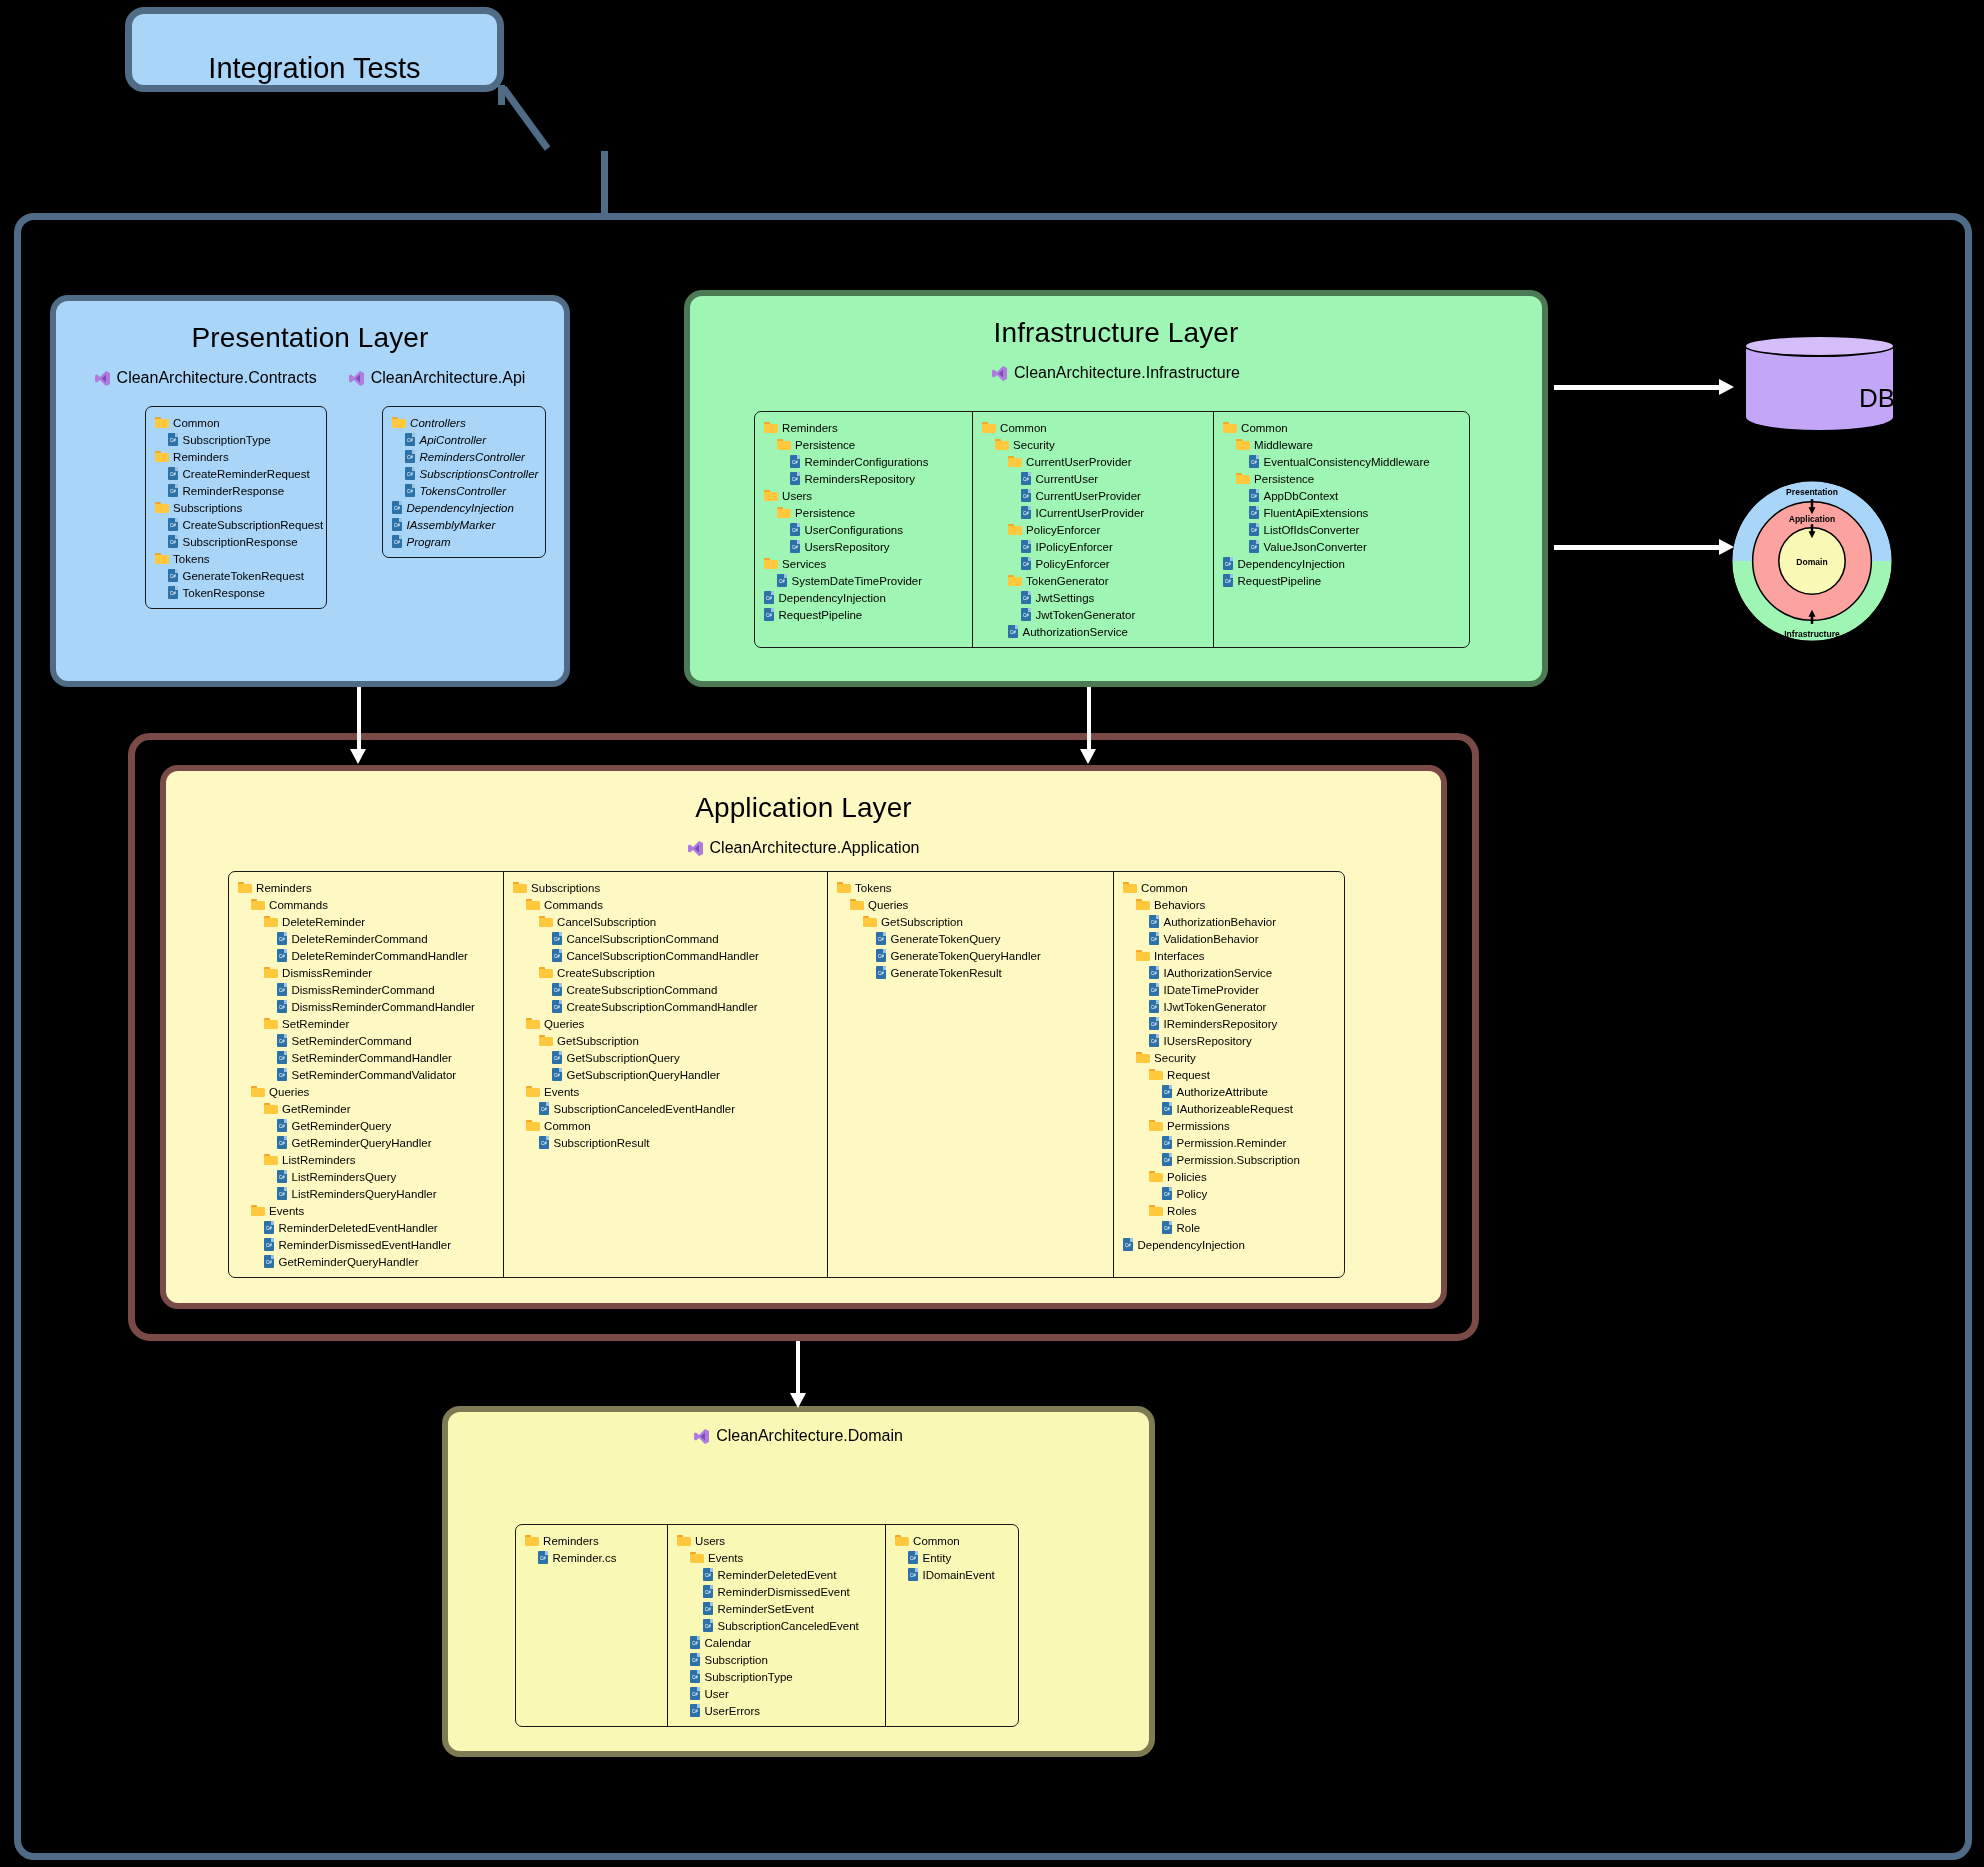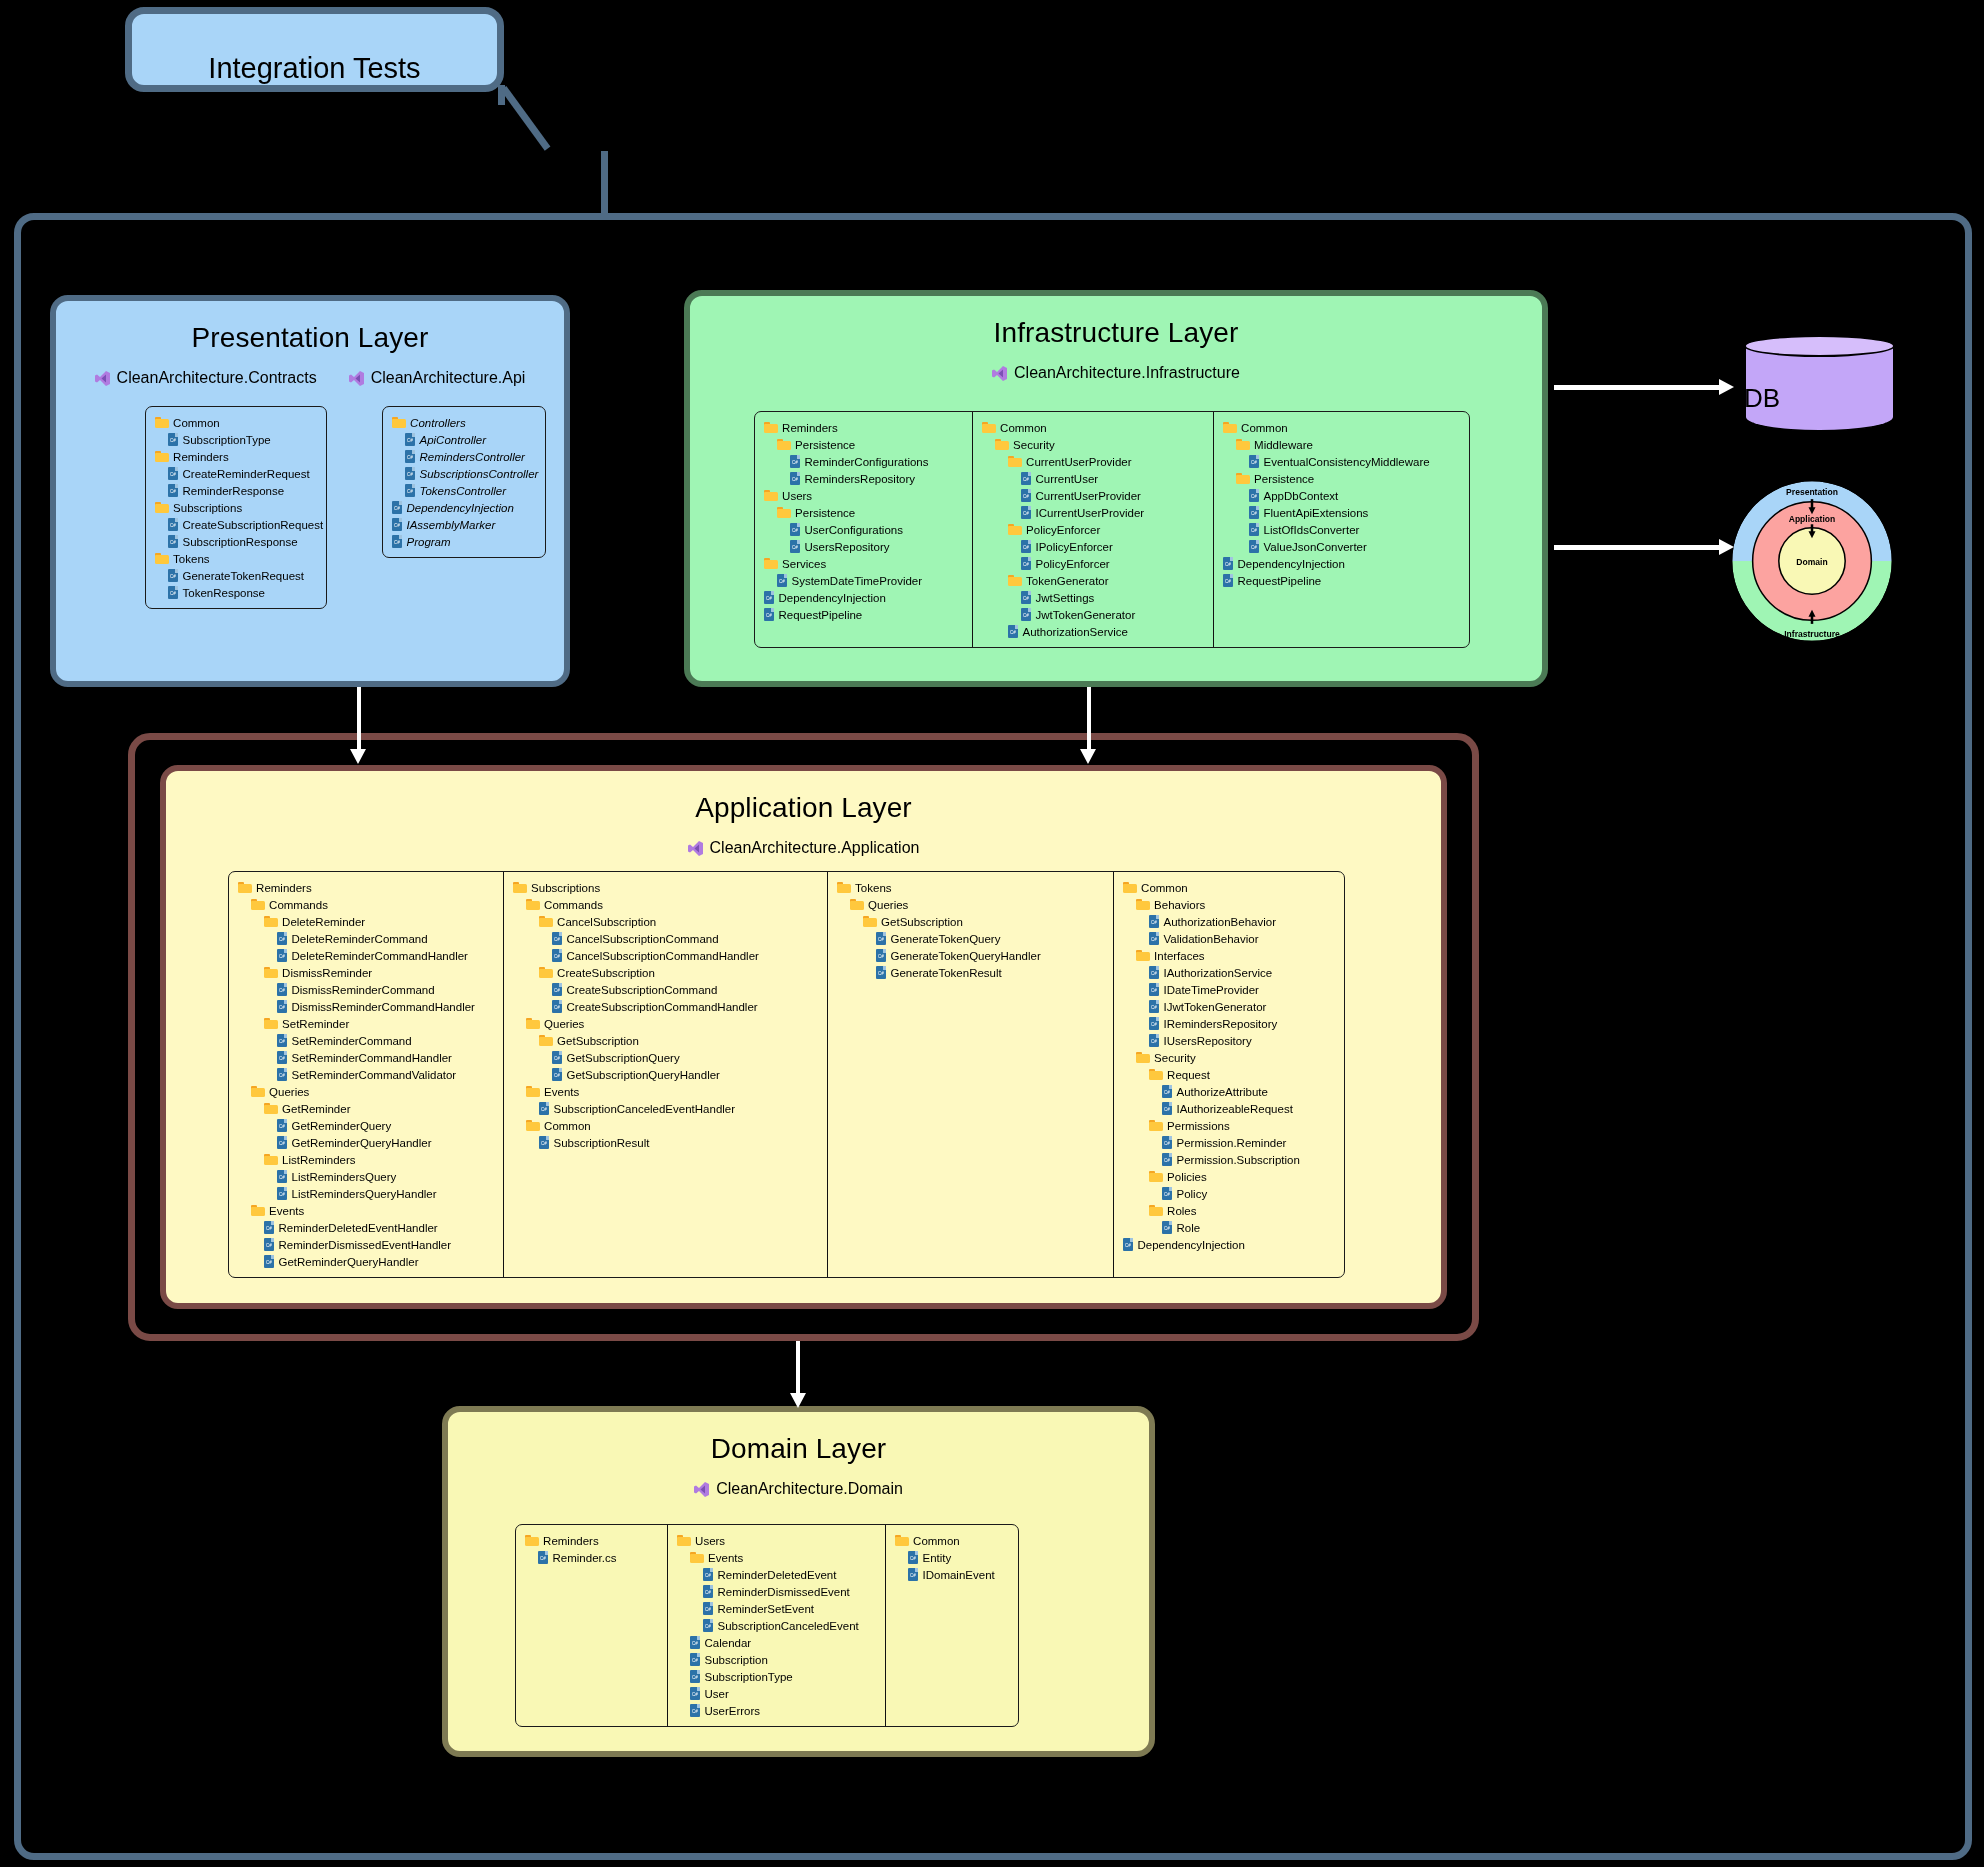--- a/index.html
+++ b/index.html
@@ -139,21 +139,21 @@
   #db-cylinder .cyl-body {
     position:absolute; left:0; top:9px; width:151px; height:88px;
     background:#C3A6F8; border-left:2.5px solid #000; border-right:2.5px solid #000; border-bottom:2.5px solid #000;
     border-radius: 0 0 75px 75px / 0 0 15px 15px;
   }
   #db-cylinder .cyl-top {
     position:absolute; left:0; top:0; width:151px; height:22px;
     background:#D6BEFB; border:2.5px solid #000; border-radius:50%;
   }
   #db-cylinder .db-lbl {
-    position:absolute; left:0; right:0; top:48px; text-align:left;
+    position:absolute; left:0; right:0; top:48px; text-align:right;
     font-size:26px; color:#000;
   }
 
   
   #onion { position:absolute; left: 1729px; top: 478px; width: 166px; height: 166px; z-index: 4; }
   #onion svg { display:block; }
 </style>
 </head>
 <body>
 
@@ -1188,21 +1188,20 @@
             <span class="nlabel">DependencyInjection</span>
           </div>
         </div>
     </div>
   </div>
 
   <div class="arrow-line" style="left:796px; top:1341px; width:4px; height:54px;"></div>
   <div class="arrow-head ah-down" style="left:790px; top:1393px;"></div>
 
   <div class="layer" id="domain-layer">
-    <div class="title">Domain Layer</div>
     <div class="proj-row">
       <div class="proj">
         <span class="vs-icon">
           <svg width="15" height="17" viewBox="0 0 30 34">
               <polygon points="22,2 30,6 30,28 22,32 10,20 4,25 0,23 0,11 4,9 10,14" fill="#B07BE0"></polygon>
               <polygon points="22,9 22,25 13,17" fill="#7B4FB5"></polygon>
             </svg>
         </span>
         <span class="pname">CleanArchitecture.Domain</span>
       </div>

